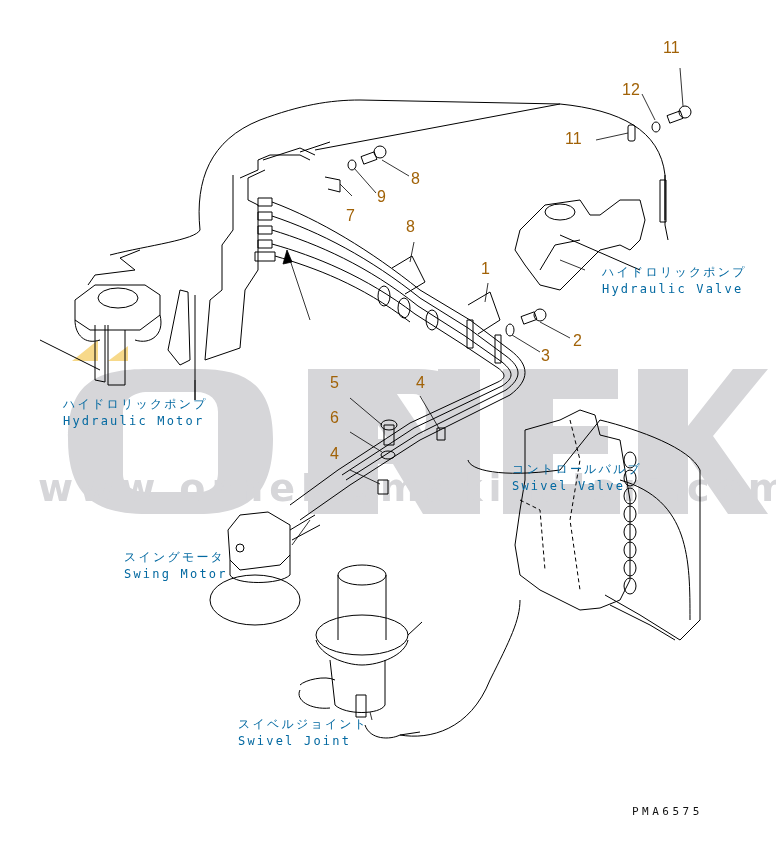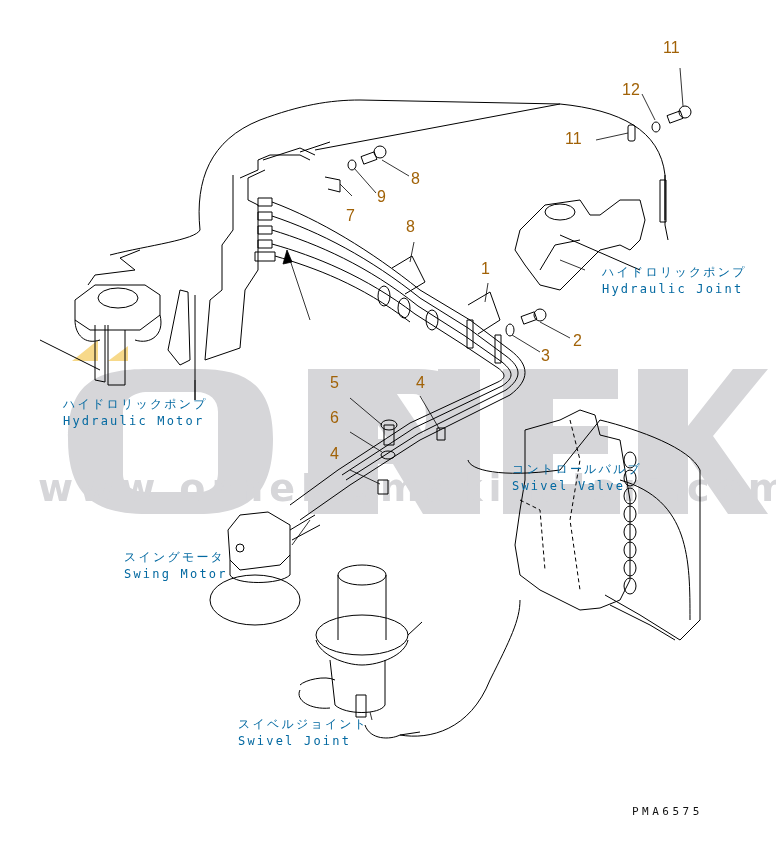--- a/index.html
+++ b/index.html
@@ -211,21 +211,21 @@
   <div class="callout" style="left:346px;top:208px">7</div>
   <div class="callout" style="left:411px;top:171px">8</div>
   <div class="callout" style="left:377px;top:189px">9</div>
   <div class="callout" style="left:565px;top:131px">11</div>
   <div class="callout" style="left:663px;top:40px">11</div>
   <div class="callout" style="left:622px;top:82px">12</div>
   <div class="callout" style="left:406px;top:219px">8</div>
 
   <div class="label" style="left:602px;top:264px">
     <span>ハイドロリックポンプ</span>
-    <span>Hydraulic Joint</span>
+    <span>Hydraulic Valve</span>
   </div>
   <div class="label" style="left:63px;top:396px">
     <span>ハイドロリックポンプ</span>
     <span>Hydraulic Motor</span>
   </div>
   <div class="label" style="left:512px;top:461px">
     <span>コントロールバルブ</span>
     <span>Swivel Valve</span>
   </div>
   <div class="label" style="left:238px;top:716px">

